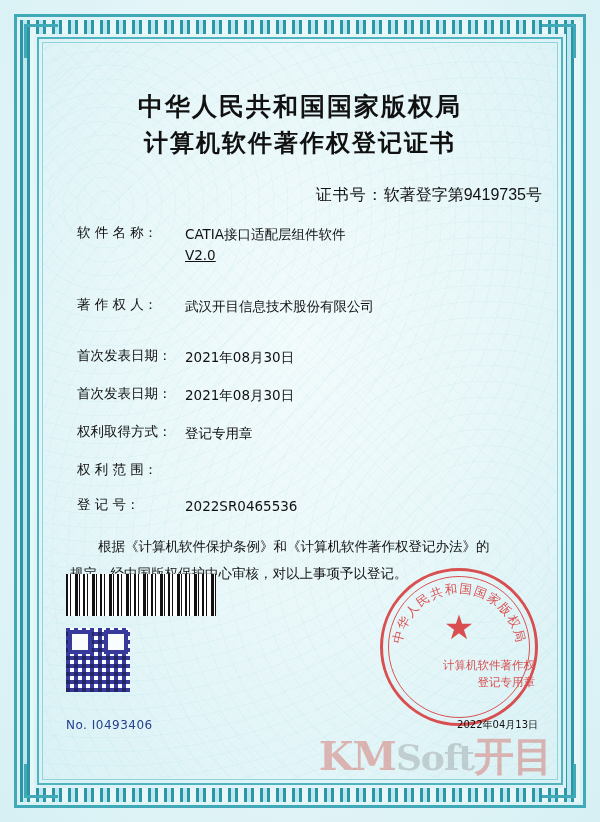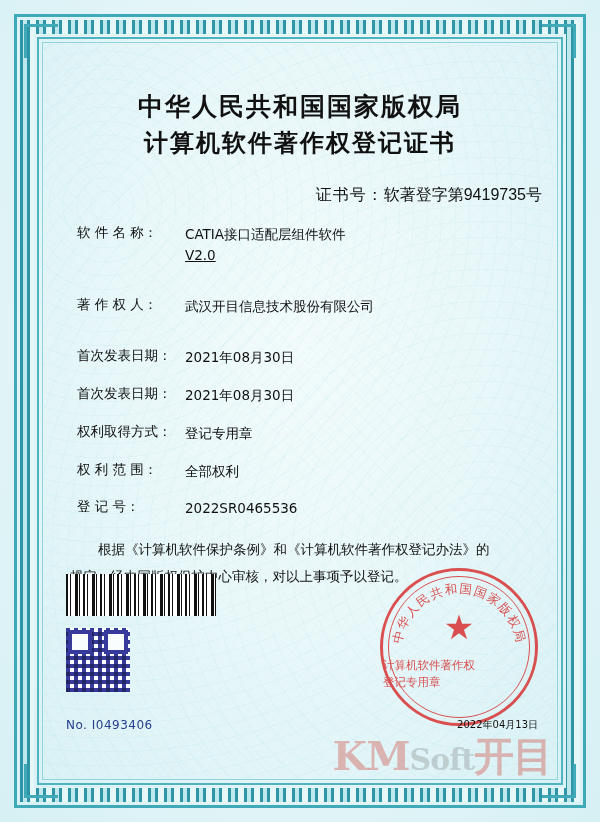--- a/index.html
+++ b/index.html
@@ -226,21 +226,21 @@
   }
   .seal-arc text {
     font-family: "DejaVu Sans", sans-serif;
     font-size: 12.5px;
     fill: #d83333;
     letter-spacing: 1.5px;
   }
   .seal-lines {
     position: absolute;
     left: 0; right: 0; top: 86px;
-    text-align: left;
+    text-align: right;
     font-size: 11.5px;
     line-height: 1.5;
     font-family: "DejaVu Sans", sans-serif;
     color: #d83333;
   }
 
   .footer {
     position: absolute;
     left: 66px;
     right: 62px;
@@ -267,21 +267,21 @@
     right: 48px;
     bottom: 38px;
     font-size: 40px;
     font-weight: bold;
     color: rgba(200,70,60,0.30);
     font-family: "DejaVu Serif", serif;
     letter-spacing: -1px;
     pointer-events: none;
   }
   .watermark .kai { color: rgba(205,60,50,0.35); }
-  .watermark .soft { color: rgba(120,120,120,0.30); font-size: 30px; text-align: right; }
+  .watermark .soft { color: rgba(120,120,120,0.30); font-size: 36px; text-align: right; }
 </style>
 </head>
 <body>
 
 <div class="certificate">
 
   <div class="border-outer"></div>
   <div class="border-key"></div>
   <div class="border-inner"></div>
   <div class="border-inner2"></div>
@@ -325,21 +325,20 @@
         <div class="field-value">2021年08月30日</div>
       </div>
 
       <div class="field-row">
         <div class="field-label">权利取得方式：</div>
         <div class="field-value">登记专用章</div>
       </div>
 
       <div class="field-row">
         <div class="field-label">权 利 范 围：</div>
-        <div class="field-value">全部权利</div>
       </div>
 
       <div class="field-row">
         <div class="field-label">登 记 号：</div>
         <div class="field-value">2022SR0465536</div>
       </div>
 
     </div>
 
     <div class="statement">

